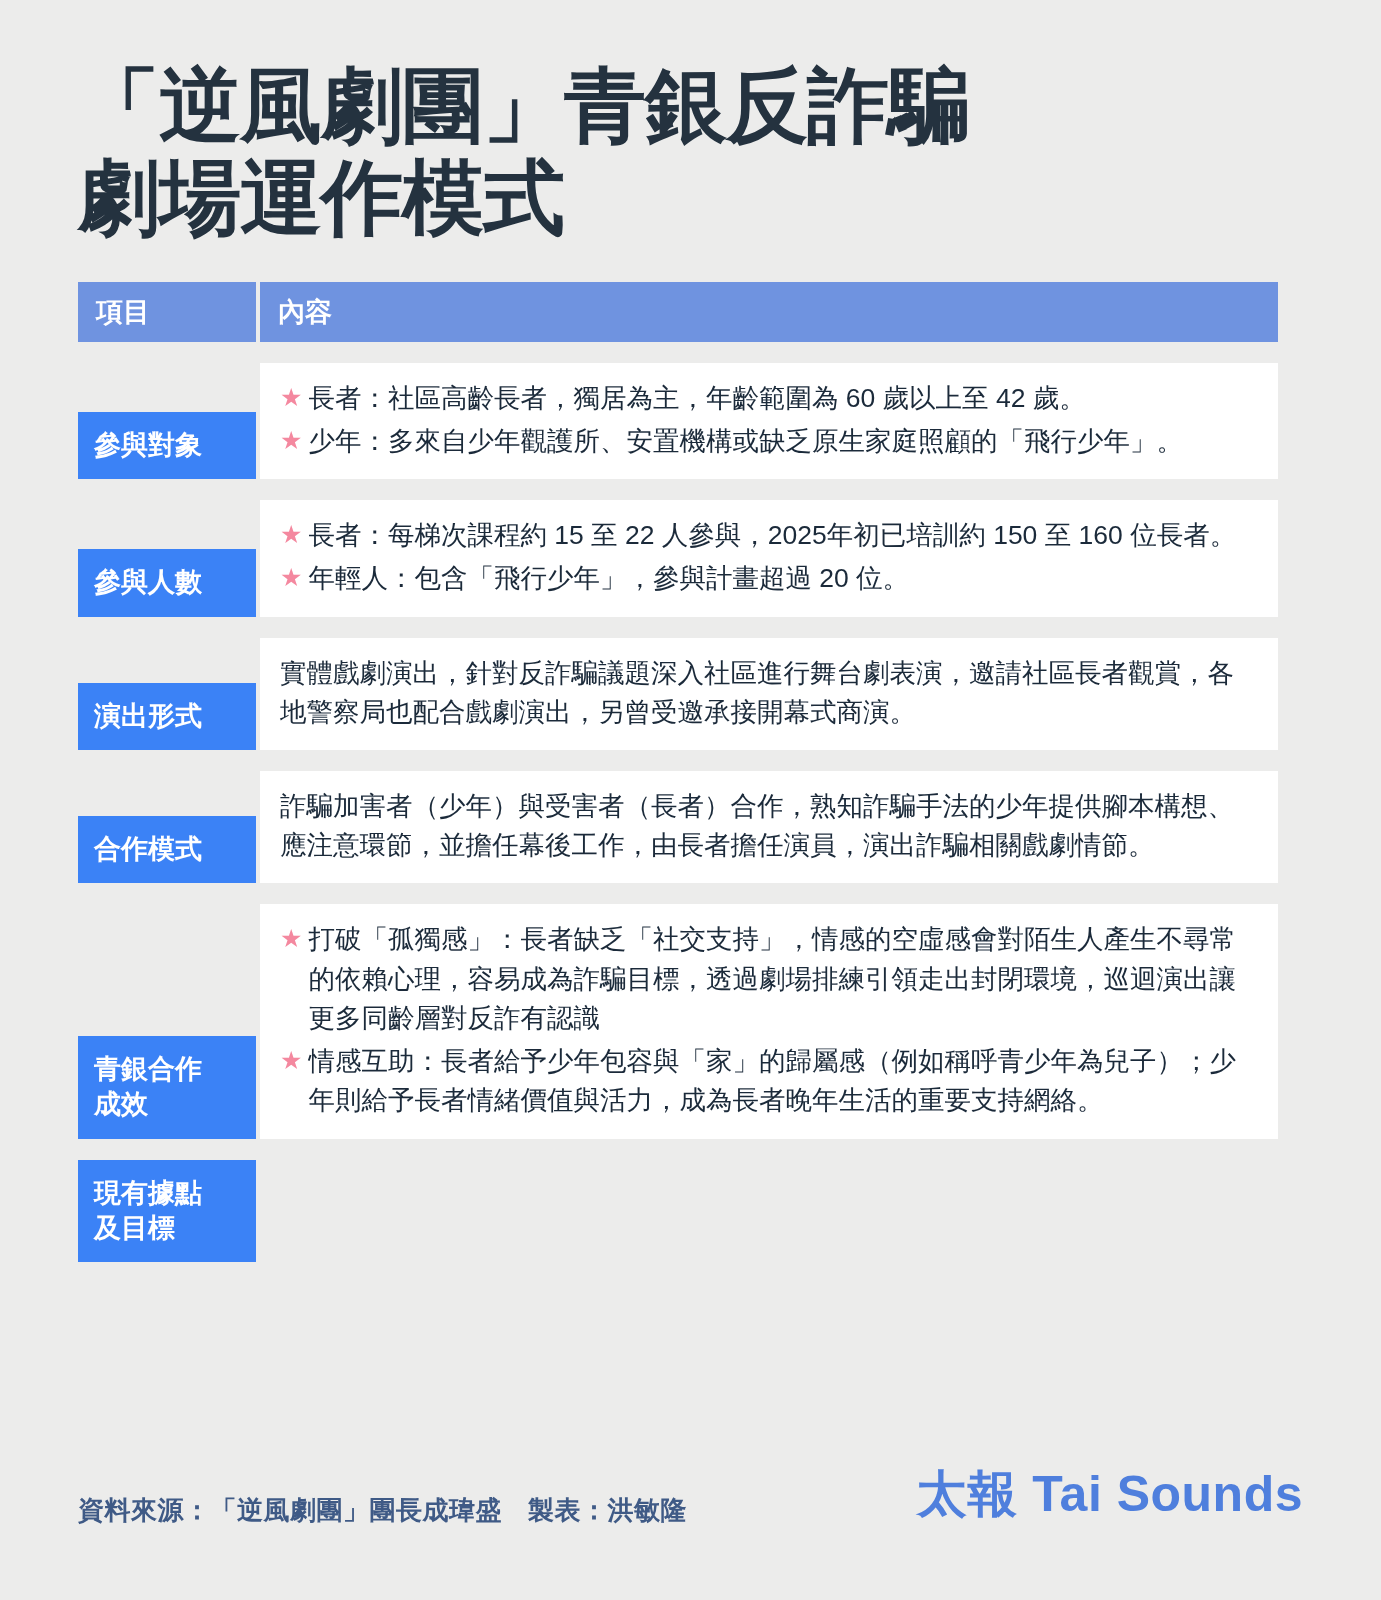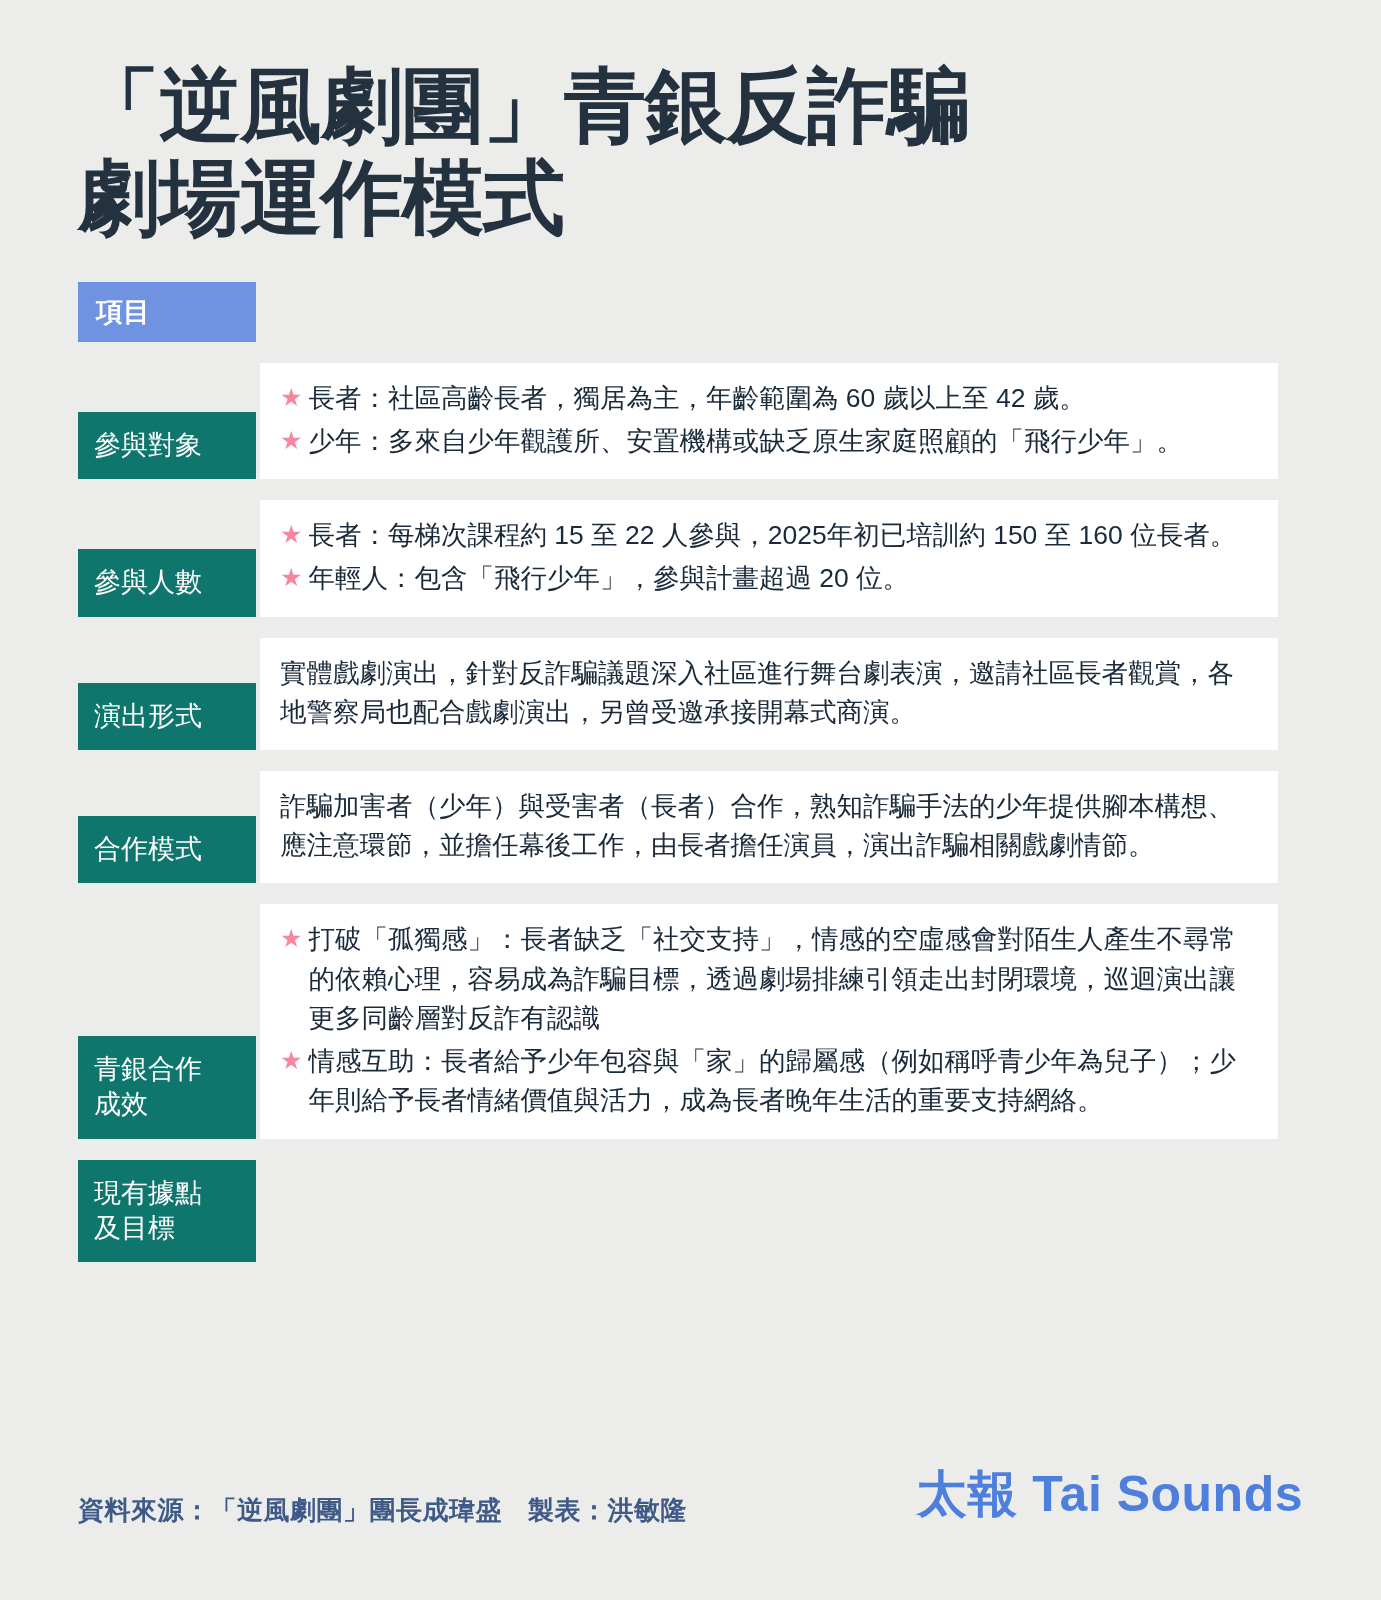--- a/index.html
+++ b/index.html
@@ -41,24 +41,24 @@
     font-weight: bold;
     padding: 12px 18px;
     display: flex;
     align-items: center;
   }
   .hdr-item { width: 178px; }
   .hdr-content { flex: 1; margin-left: 4px; }
 
   .cell-item {
     width: 178px;
-    background: #0f766e;
+    background: #3b82f6;
     color: #ffffff;
     font-size: 27px;
-    font-weight: normal;
+    font-weight: bold;
     padding: 16px 16px;
     line-height: 1.3;
     white-space: pre-line;
   }
   .cell-content {
     flex: 1;
     margin-left: 4px;
     background: #ffffff;
     padding: 16px 22px 18px 20px;
     font-size: 26.5px;
@@ -109,20 +109,21 @@
 
 <div class="page">
 
   <h1 class="title">「逆風劇團」青銀反詐騙
 劇場運作模式</h1>
 
   <div class="table">
 
     <div class="row">
       <div class="hdr-item">項目</div>
+      <div class="hdr-content">內容</div>
     </div>
 
     <div class="row">
       <div class="cell-item">參與對象</div>
       <div class="cell-content">
         <div class="bullet-line">
           <span class="star">★</span>
           <span class="bullet-text">長者：社區高齡長者，獨居為主，年齡範圍為 60 歲以上至 42 歲。</span>
         </div>
         <div class="bullet-line">

